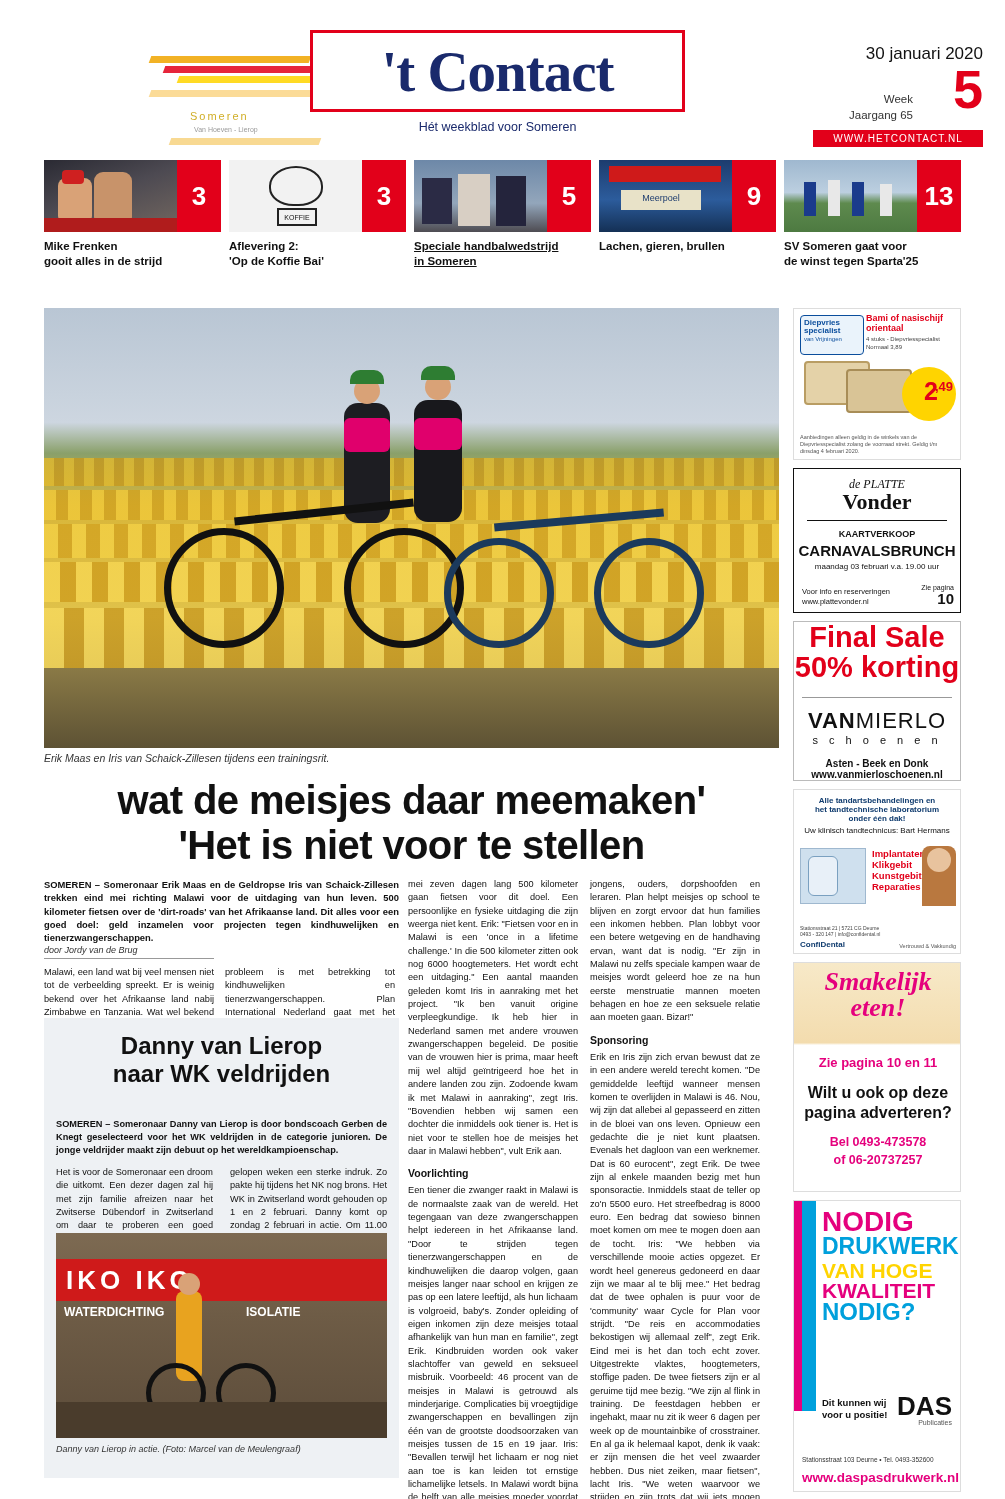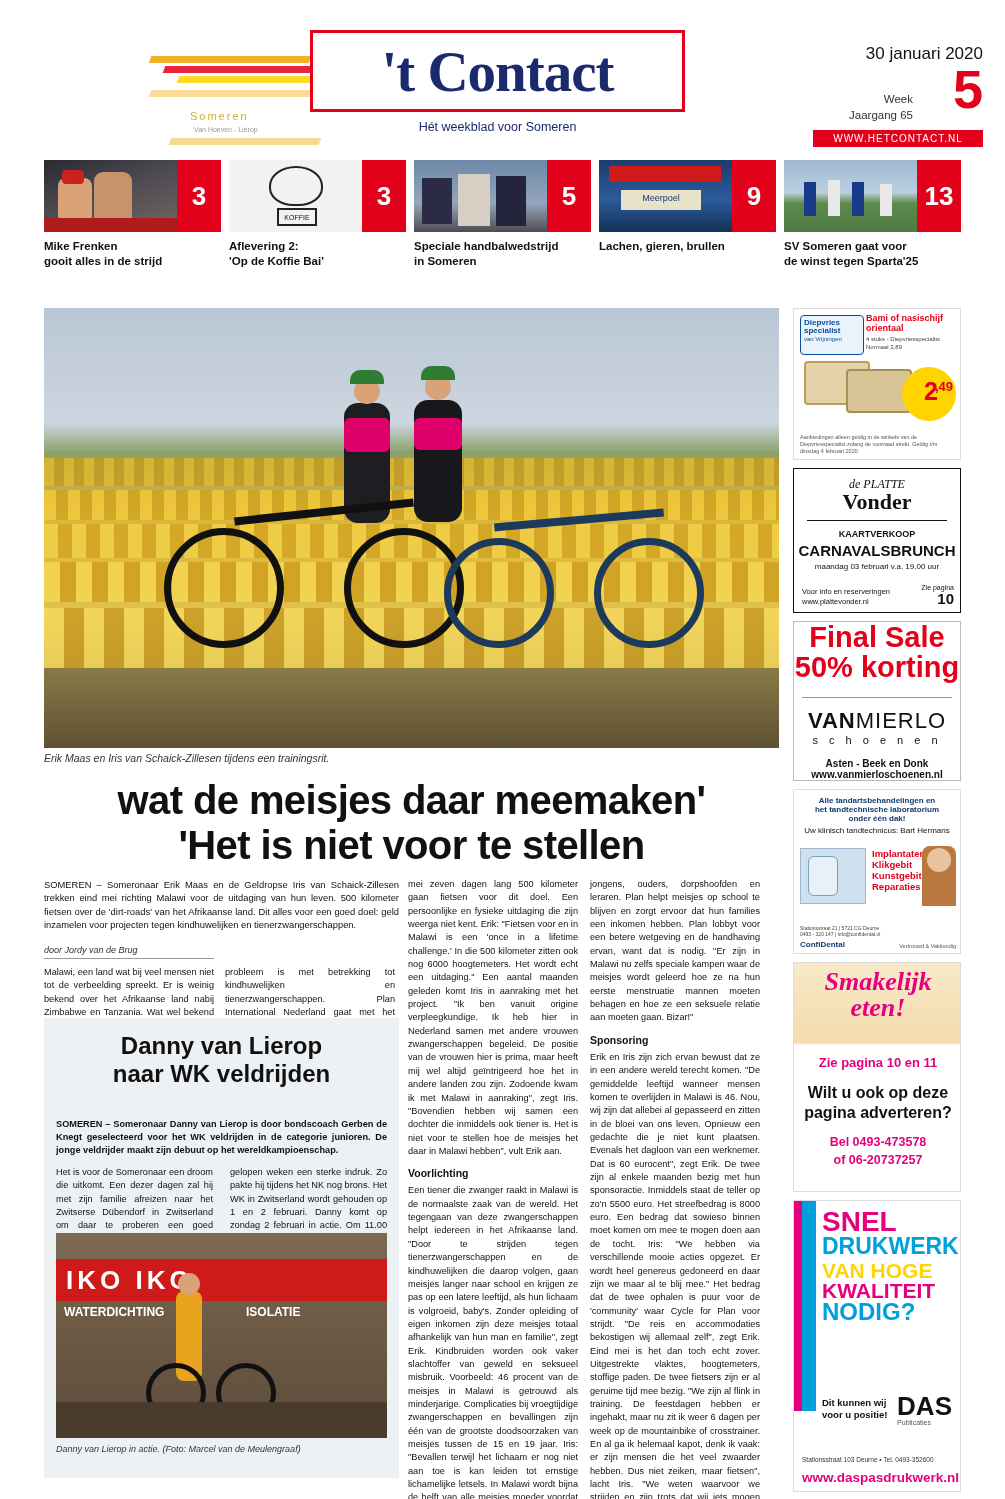--- a/index.html
+++ b/index.html
@@ -89,21 +89,21 @@
   .headline {
     position:absolute; left:44px; top:778px; width:735px;
     font-family:"Liberation Sans", sans-serif; font-weight:bold;
     font-size:40px; line-height:1.12; letter-spacing:-0.6px;
     text-align:center; color:#111;
   }
 
   
   .lead {
     position:absolute; left:44px; top:878px; width:355px;
-    font-family:"Liberation Sans", sans-serif; font-size:9.4px; font-weight:normal;
+    font-family:"Liberation Sans", sans-serif; font-size:9.4px; font-weight:bold;
     line-height:1.42; text-align:justify; color:#111;
   }
   .byline {
     position:absolute; left:44px; top:945px; width:170px;
     font-family:"Liberation Sans", sans-serif; font-size:9px; font-style:italic;
     color:#333; border-bottom:1px solid #999; padding-bottom:3px;
   }
   .col {
     position:absolute; font-family:"Liberation Sans", sans-serif;
     font-size:9.2px; line-height:1.45; text-align:justify; color:#111;
@@ -223,21 +223,21 @@
 'Op de Koffie Bai'</div>
     </div>
 
     <div class="teaser" style="left:370px;">
       <div class="thumb" style="background:linear-gradient(180deg,#6d88a8 0%,#93a6bb 60%,#4e4c52 100%);">
         <div style="position:absolute;left:8px;top:18px;width:30px;height:46px;background:#2b2b45;"></div>
         <div style="position:absolute;left:44px;top:14px;width:32px;height:52px;background:#d8cfc4;"></div>
         <div style="position:absolute;left:82px;top:16px;width:30px;height:50px;background:#24243c;"></div>
         <div class="num">5</div>
       </div>
-      <div class="cap" style="white-space:pre-line;">Speciale handbalwedstrijd
+      <div class="cap" style="white-space:pre-line;text-decoration:underline;">Speciale handbalwedstrijd
 in Someren</div>
     </div>
 
     <div class="teaser" style="left:555px;">
       <div class="thumb" style="background:linear-gradient(180deg,#1d3c6e 0%,#2c5c9c 55%,#143055 100%);">
         <div style="position:absolute;left:10px;top:6px;width:112px;height:16px;background:#cf1a1a;"></div>
         <div style="position:absolute;left:22px;top:30px;width:80px;height:20px;background:#e8e2c8;"></div>
         <div style="position:absolute;left:26px;top:33px;width:72px;height:14px;font-size:9px;color:#1d3c6e;font-family:'Liberation Sans',sans-serif;text-align:center;">Meerpoel</div>
         <div class="num">9</div>
       </div>
@@ -415,29 +415,29 @@
       <div style="position:absolute;left:0;top:92px;width:168px;text-align:center;font-size:13px;font-weight:bold;color:#e5007d;">Zie pagina 10 en 11</div>
       <div style="position:absolute;left:10px;top:120px;width:148px;text-align:center;font-size:16px;font-weight:bold;line-height:1.25;">Wilt u ook op deze pagina adverteren?</div>
       <div style="position:absolute;left:0;top:172px;width:168px;text-align:center;font-size:12.5px;font-weight:bold;color:#e5007d;">Bel 0493-473578</div>
       <div style="position:absolute;left:0;top:190px;width:168px;text-align:center;font-size:12.5px;font-weight:bold;color:#e5007d;">of 06-20737257</div>
     </div>
 
     <div class="ad ad6">
       <div style="position:absolute;left:0;top:0;width:22px;height:210px;background:#00a0dc;"></div>
       <div style="position:absolute;left:0;top:0;width:8px;height:210px;background:#e5007d;"></div>
       <div style="position:absolute;left:28px;top:8px;width:136px;">
-        <div class="snel-line" style="font-size:28px;color:#e5007d;">SNEL</div>
+        <div class="snel-line" style="font-size:28px;color:#e5007d;">NODIG</div>
         <div class="snel-line" style="font-size:23px;color:#00a0dc;">DRUKWERK</div>
         <div class="snel-line" style="font-size:21px;color:#ffd400;margin-top:4px;">VAN HOGE</div>
         <div class="snel-line" style="font-size:21px;color:#e5007d;">KWALITEIT</div>
         <div class="snel-line" style="font-size:24px;color:#00a0dc;">NODIG?</div>
       </div>
       <div style="position:absolute;left:28px;top:196px;font-size:9.5px;font-weight:bold;color:#111;">Dit kunnen wij</div>
       <div style="position:absolute;left:28px;top:208px;font-size:9.5px;font-weight:bold;color:#111;">voor u positie!</div>
-      <div style="position:absolute;right:8px;top:192px;margin-left:15px;">
+      <div style="position:absolute;right:8px;top:192px;text-align:right;margin-left:15px;">
         <div style="font-size:26px;font-weight:bold;color:#111;line-height:1;">DAS</div>
         <div style="font-size:7px;color:#555;">Publicaties</div>
       </div>
       <div style="position:absolute;left:8px;bottom:28px;width:152px;font-size:6.5px;color:#333;">Stationsstraat 103 Deurne • Tel. 0493-352600</div>
       <div style="position:absolute;left:8px;bottom:6px;font-size:13.5px;font-weight:bold;color:#e5007d;">www.daspasdrukwerk.nl</div>
     </div>
 
   </div>
 </div>
 

